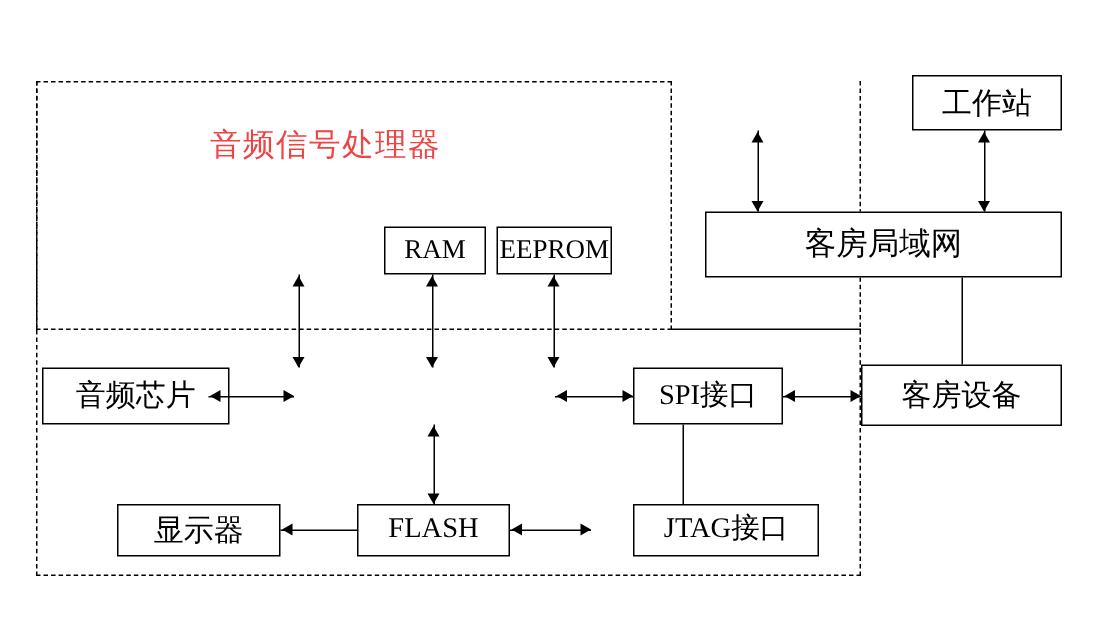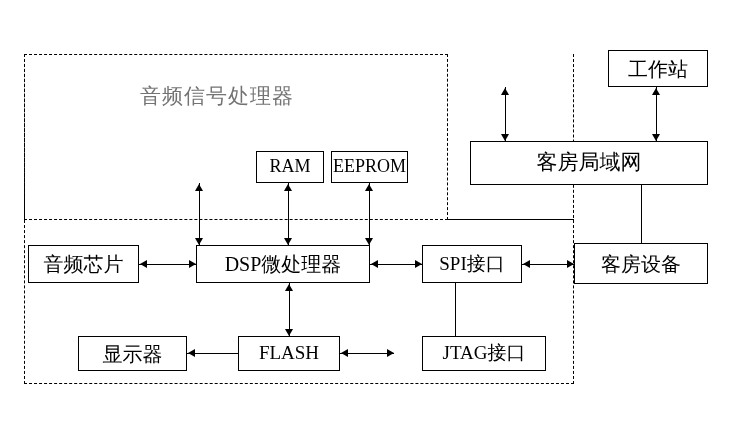--- a/index.html
+++ b/index.html
@@ -23,21 +23,21 @@
     display: flex;
     align-items: center;
     justify-content: center;
     text-align: center;
     color: #000000;
     line-height: 1.1;
     white-space: nowrap;
   }
   .label {
     position: absolute;
-    color: #737373;
+    color: #ef4444;
     white-space: nowrap;
   }
   .dashed-region {
     position: absolute;
     box-sizing: border-box;
     border: 1px dashed #000000;
     background: transparent;
   }
   .line {
     position: absolute;
@@ -79,22 +79,21 @@
   <div class="dashed-region" style="left:24px; top:54px; width:424px; height:166px;"></div>
   <div class="dashed-region" style="left:24px; top:54px; width:550px; height:330px; border-top:none;"></div>
   <div class="line hline" style="left:448px; top:219px; width:126px;"></div>
   <div class="line hline" style="left:24px; top:54px; width:424px; background:transparent;"></div>
 
   <div class="label" style="left:140px; top:82px; font-size:21px; letter-spacing:1px;">音频信号处理器</div>
 
   <div class="box" style="left:256px; top:151px; width:68px; height:32px; font-size:18px;">RAM</div>
   <div class="box" style="left:331px; top:151px; width:77px; height:32px; font-size:18px;">EEPROM</div>
 
-  <div class="box" style="left:28px; top:245px; width:111px; height:38px; font-size:20px;text-align:right;">音频芯片</div>
-  <div class="box" style="left:196px; top:245px; width:174px; height:38px; font-size:20px;">DSP微处理器</div>
+  <div class="box" style="left:28px; top:245px; width:125px; height:38px; font-size:20px;text-align:right;">音频芯片</div>
   <div class="box" style="left:422px; top:245px; width:100px; height:38px; font-size:19px;">SPI接口</div>
   <div class="box" style="left:78px; top:336px; width:109px; height:35px; font-size:20px;">显示器</div>
 
   <div class="box" style="left:574px; top:243px; width:134px; height:41px; font-size:20px;">客房设备</div>
   <div class="box" style="left:238px; top:336px; width:102px; height:35px; font-size:19px;">FLASH</div>
   <div class="box" style="left:394px; top:336px; width:124px; height:35px; font-size:19px;margin-left:28px;">JTAG接口</div>
 
   <div class="box" style="left:608px; top:50px; width:100px; height:37px; font-size:20px;">工作站</div>
   <div class="box" style="left:470px; top:141px; width:238px; height:44px; font-size:21px;">客房局域网</div>
 

